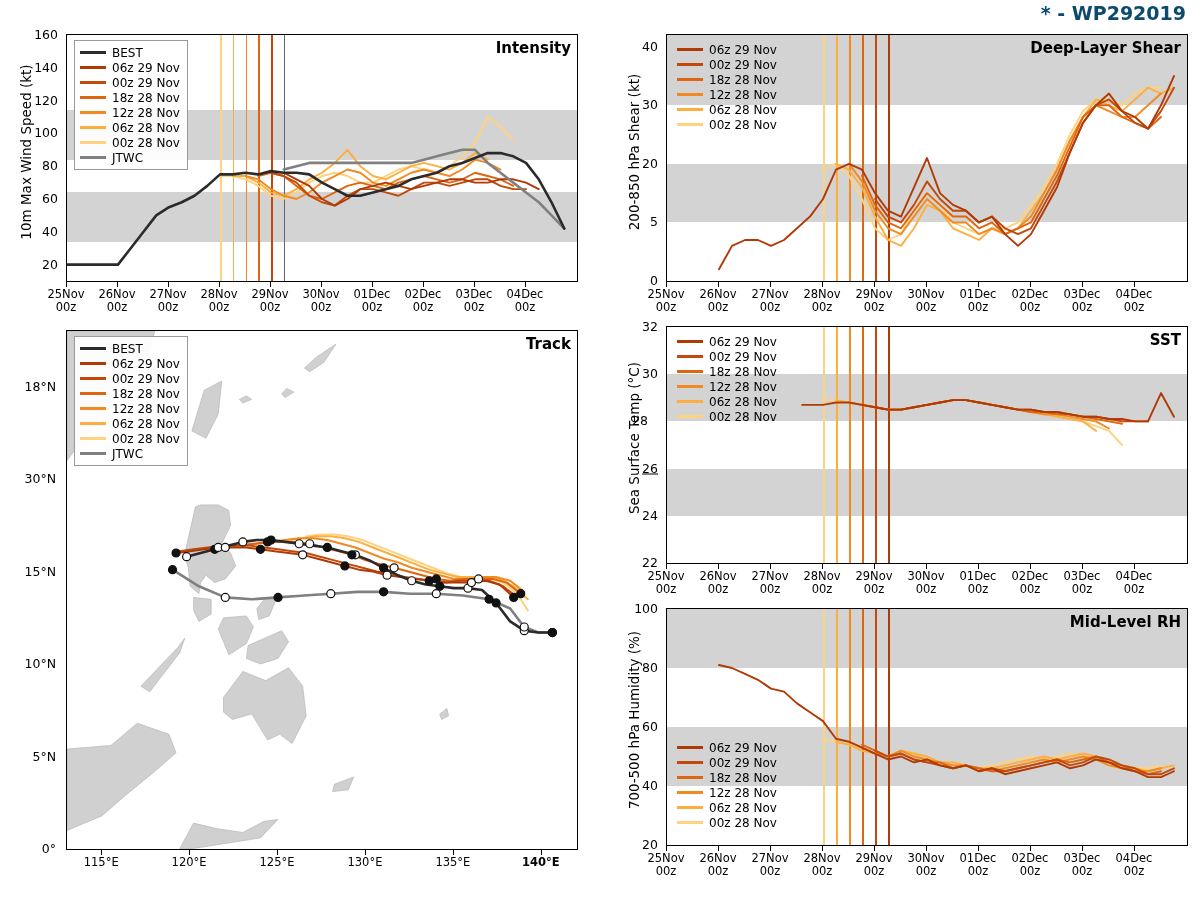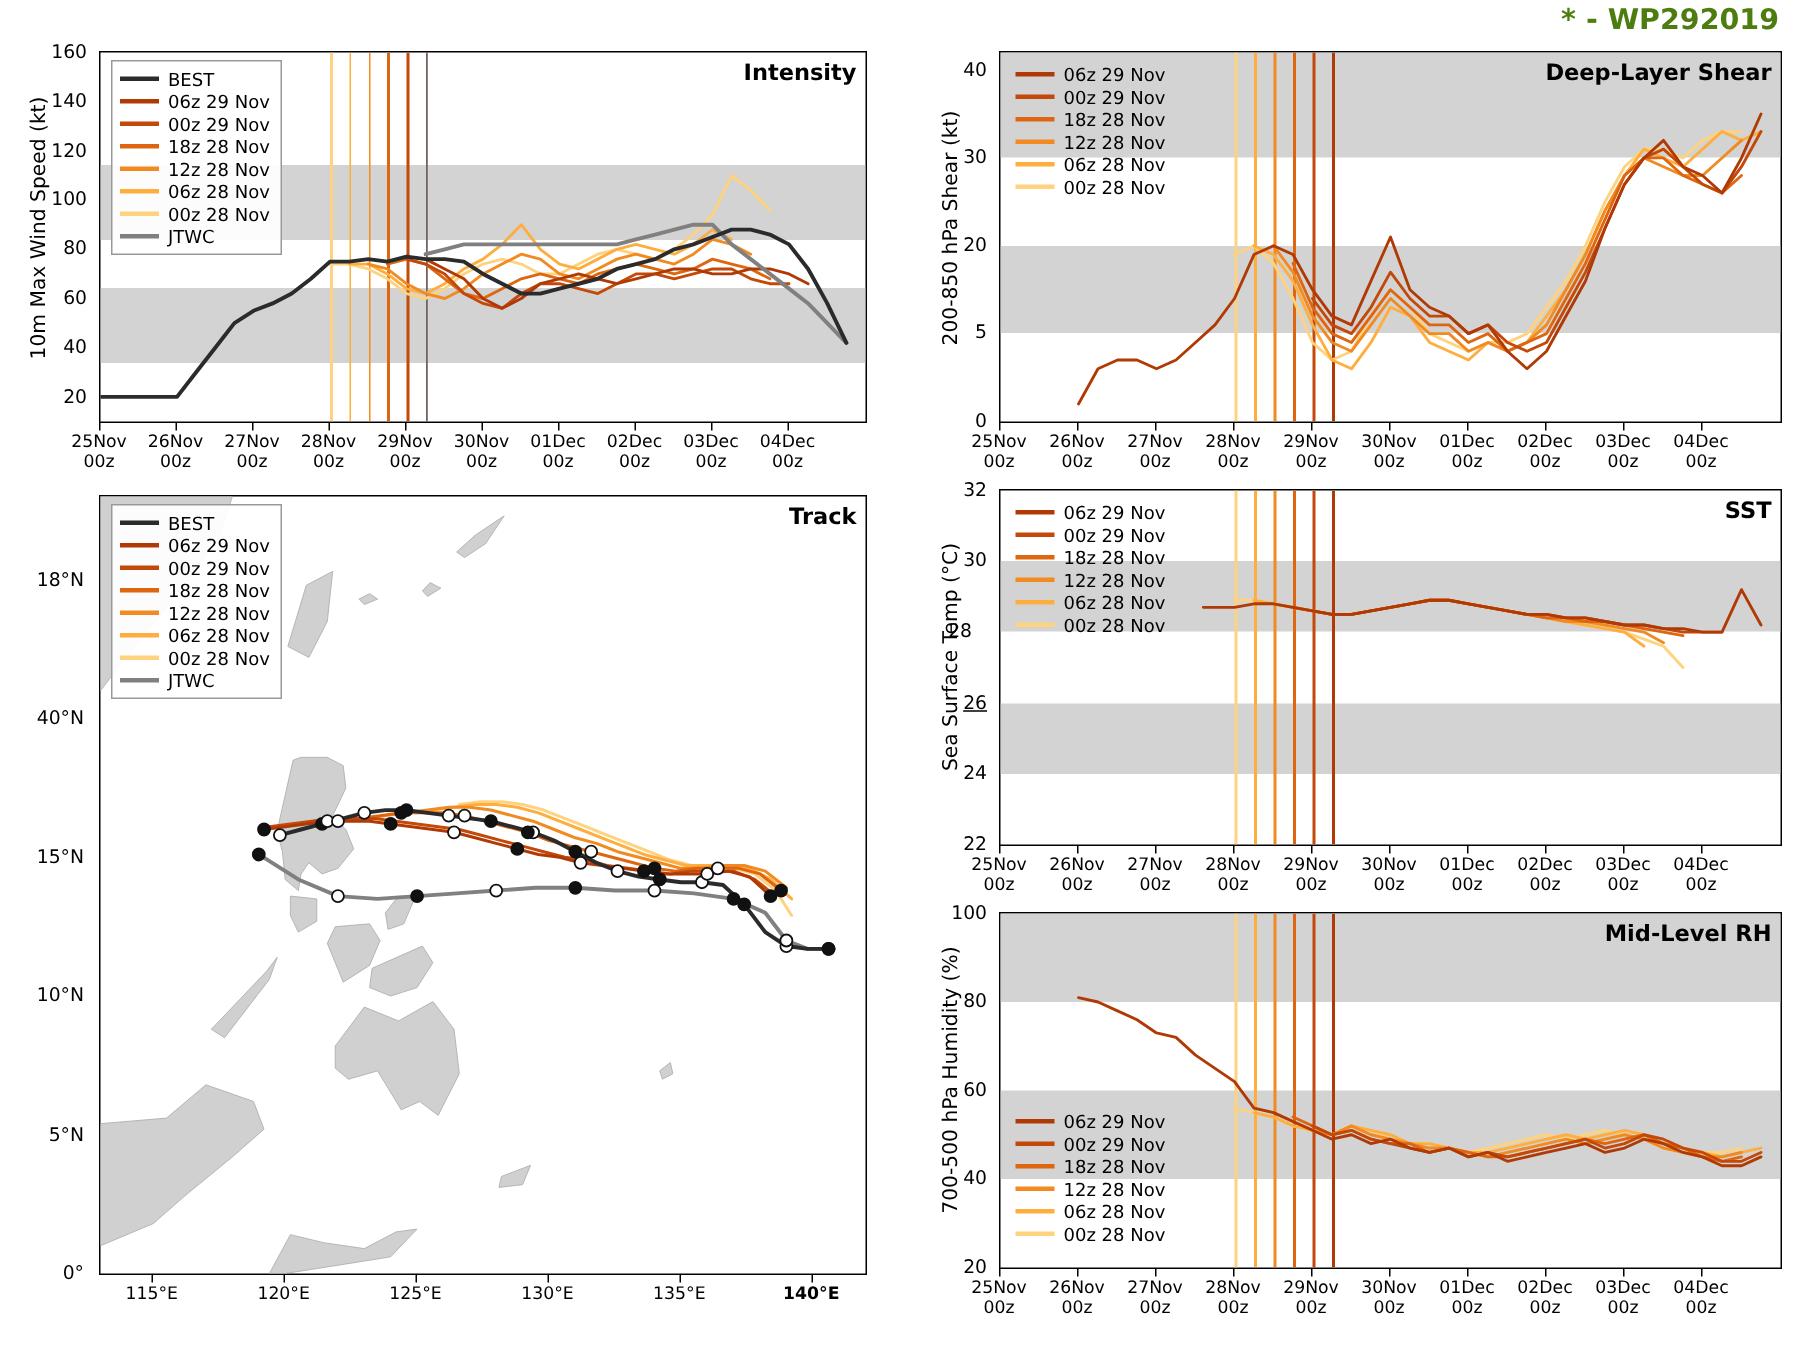--- a/index.html
+++ b/index.html
@@ -12,21 +12,21 @@
   }
   #root { position: relative; width: 1200px; height: 900px; }
 
   .hdr-left {
     position: absolute; left: 14px; top: 2px;
     font-size: 19px; font-weight: bold; color: #000;
     letter-spacing: -0.2px;
   }
   .hdr-right {
     position: absolute; right: 14px; top: 2px;
-    font-size: 19px; font-weight: bold; color: #4d7c0f;
+    font-size: 19px; font-weight: bold; color: #0c4a6e;
   }
 
   .panel { position: absolute; }
   .plotbox {
     position: absolute;
     border: 1px solid #000;
     background: #ffffff;
     overflow: hidden;
   }
   .corner-title {
@@ -173,21 +173,21 @@
         </div>
       </div>
   </div>
 
   <div class="panel" style="left:0px; top:322px; width:590px; height:560px;">
     <div id="trk-yticks" style="position:absolute; left:0; top:0; width:62px; height:530px;">
         <div class="ytick-label" style="top: 526px; right: 6px; width: 56px;">0°</div>
         <div class="ytick-label" style="top: 433.5px; right: 6px; width: 56px;">5°N</div>
         <div class="ytick-label" style="top: 341px; right: 6px; width: 56px;">10°N</div>
         <div class="ytick-label" style="top: 248.5px; right: 6px; width: 56px;">15°N</div>
-        <div class="ytick-label" style="top: 156px; right: 6px; width: 56px;">40°N</div>
+        <div class="ytick-label" style="top: 156px; right: 6px; width: 56px;">30°N</div>
         <div class="ytick-label" style="top: 63.5px; right: 6px; width: 56px;">18°N</div>
       </div>
     <div class="plotbox" id="trk-plot" style="left:66px; top:8px; width:512px; height:520px;">
       <div class="corner-title">Track</div>
     <svg class="series" width="510" height="518" style="z-index: 2;">
           <path d="M119.6 214.6 L128.4 175.8 L133.7 173.9 L151.2 173.9 L161.8 179.4 L163.6 194.3 L154.8 212.8 L163.6 222.0 L168.8 234.9 L158.3 247.9 L147.7 251.6 L138.9 244.2 L133.7 251.6 L131.9 262.7 L123.1 255.3 L121.3 236.8 L117.8 223.9 Z" class="mapland"></path>
           <path d="M126.6 266.4 L144.2 268.3 L144.2 283.1 L131.9 290.4 L126.6 279.4 Z" class="mapland"></path>
           <path d="M156.5 286.8 L179.4 284.9 L186.4 296.0 L179.4 312.6 L161.8 323.8 L156.5 310.8 L151.2 297.9 Z" class="mapland"></path>
           <path d="M189.9 277.5 L198.7 266.4 L209.3 268.3 L202.2 284.9 L191.7 288.6 Z" class="mapland"></path>
           <path d="M181.1 314.5 L214.6 299.7 L221.6 310.8 L211.0 327.4 L193.4 333.0 L179.4 327.4 Z" class="mapland"></path>

